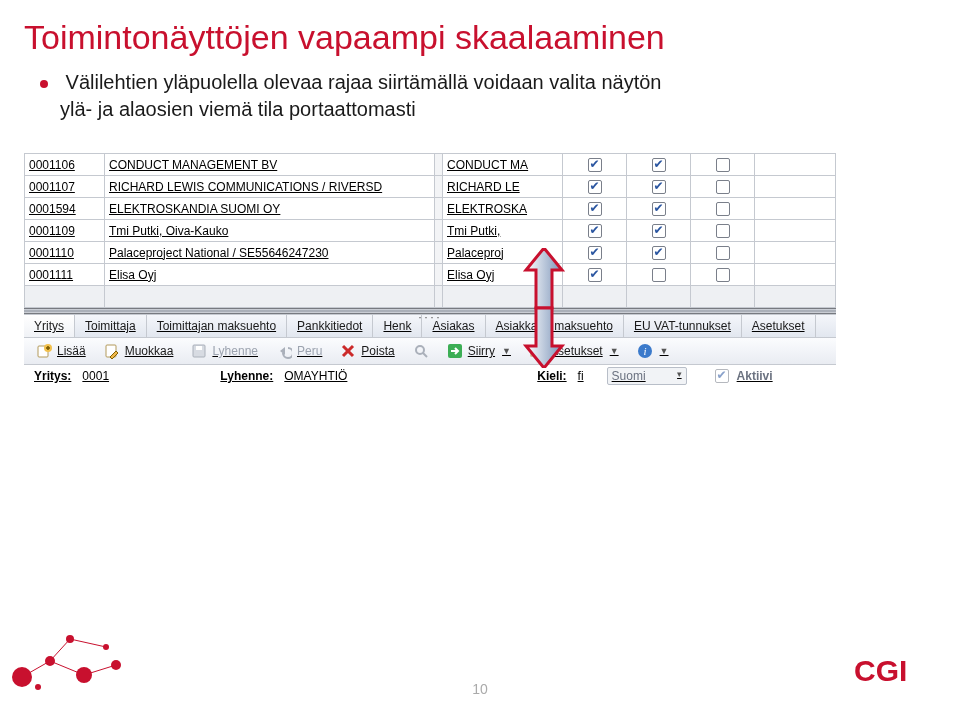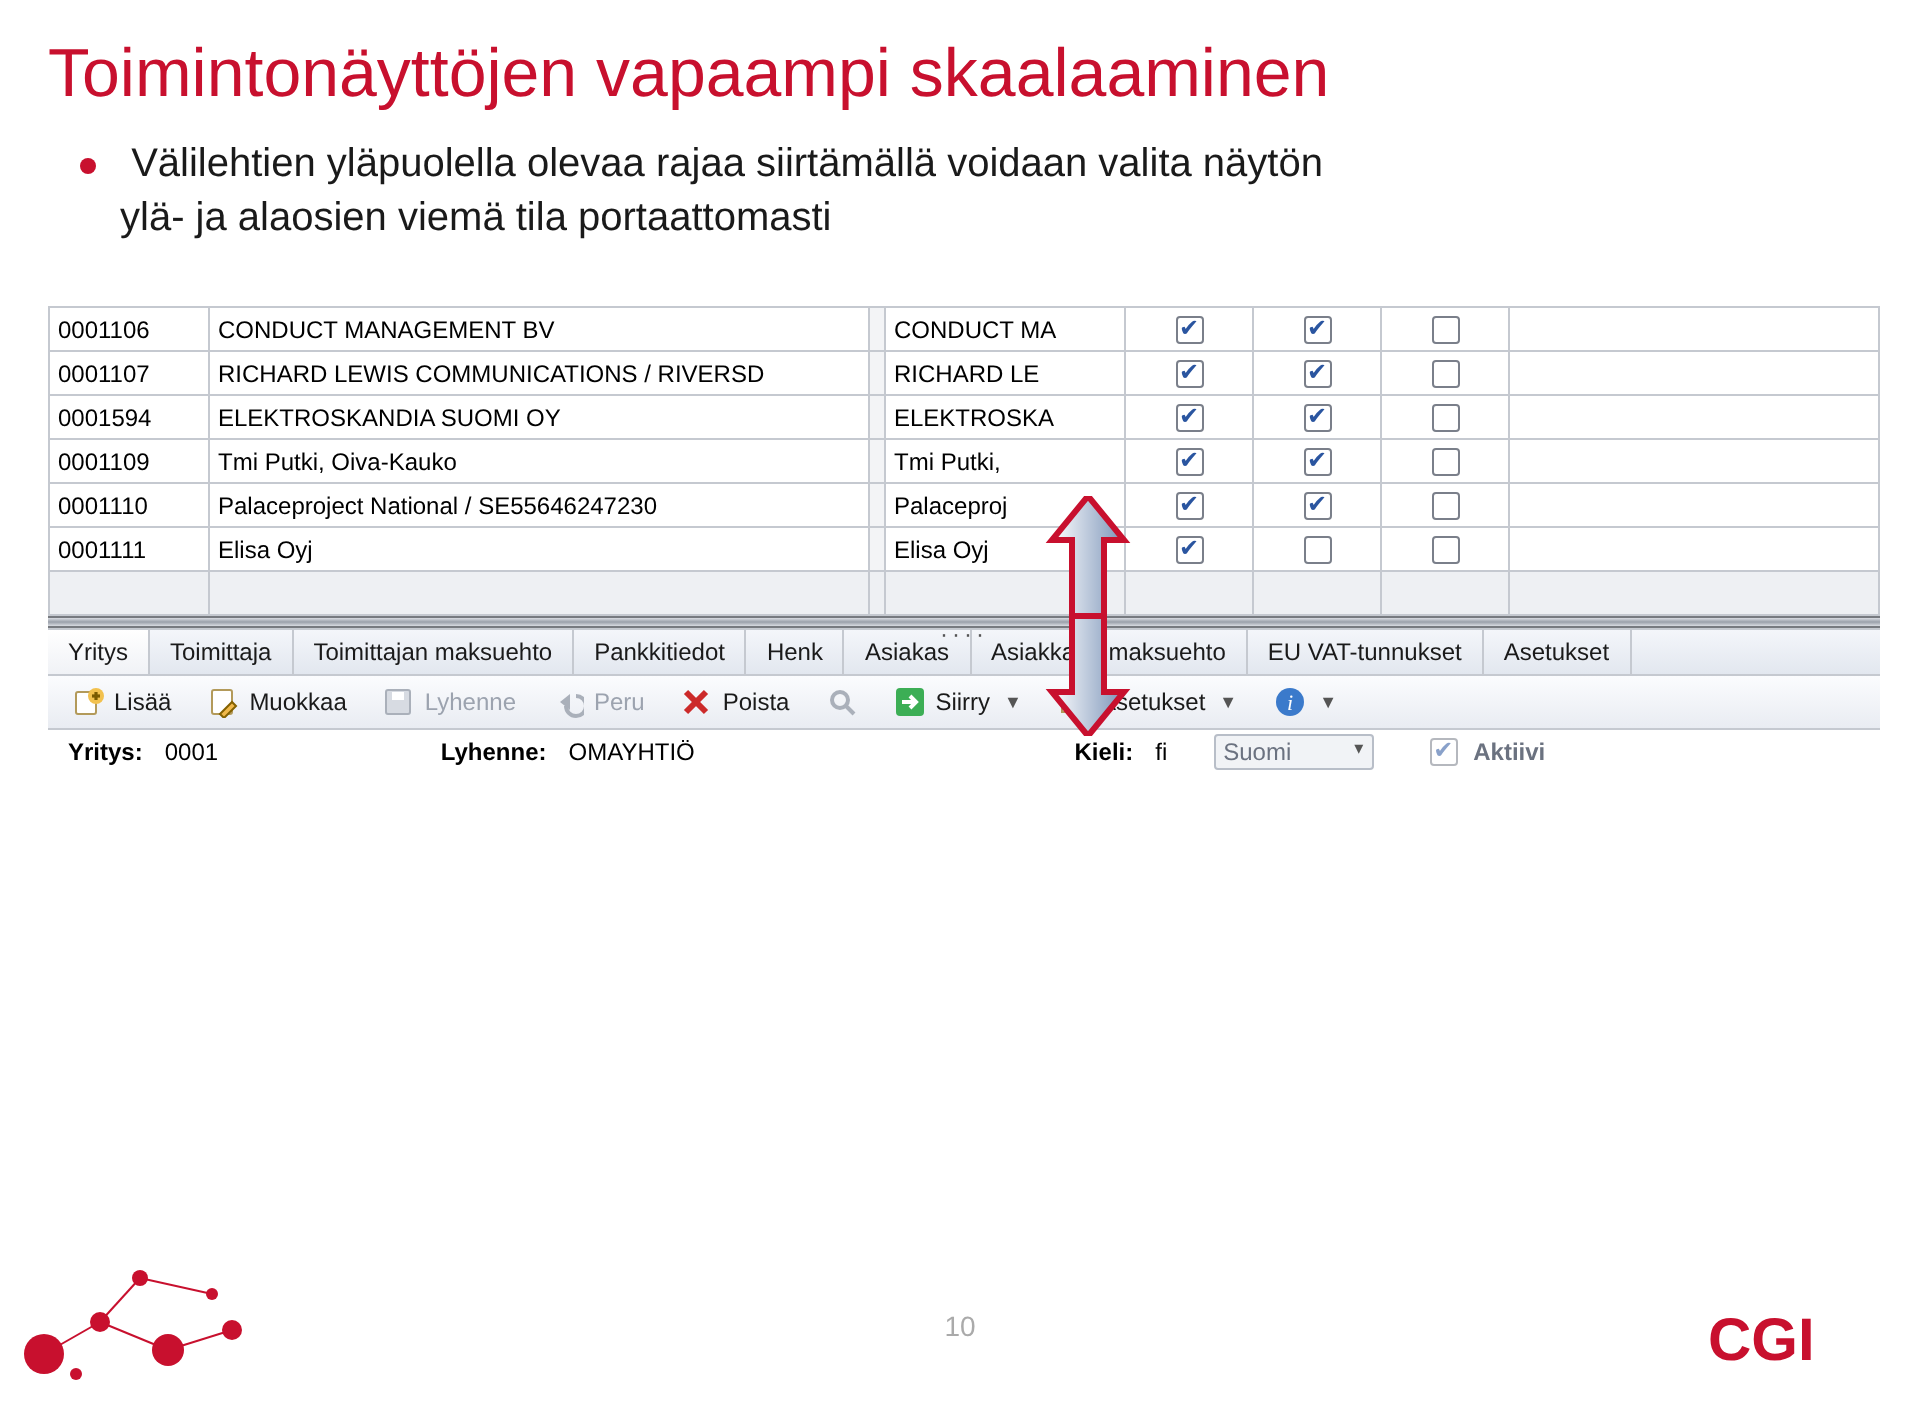--- a/index.html
+++ b/index.html
@@ -24,25 +24,26 @@
     color: #1a1a1a;
   }
   .bullet-block .row1 { margin-bottom: 0; }
   .bullet-block .dot {
     display:inline-block; width:8px; height:8px; border-radius:50%;
     background:#c8102e; margin-right:12px; vertical-align: middle;
   }
 
   .app-frame {
     margin: 30px 0 0 24px;
-    width: 916px;
+    width: 812px;
     background: #15803d;
     font-family: Tahoma, "Segoe UI", sans-serif;
     font-size: 12px;
     color: #000;
+    text-decoration: underline;
   }
 
   
   table.grid {
     border-collapse: collapse;
     width: 100%;
     background: #fff;
   }
   table.grid td {
     border: 1px solid #c5c9d0;
@@ -151,21 +152,21 @@
     background:#f1f3f6;
     padding:1px 4px;
     border-radius:2px;
     min-width:80px;
     justify-content:space-between;
     color:#6b7280;
   }
 
   .page-num {
     position:absolute;
-    bottom:30px;
+    bottom:4px;
     left:50%;
     transform:translateX(-50%);
     font-size:14px;
     color:#aaa;
   }
   .logo {
     position:absolute;
     right:38px;
     bottom:8px;
   }

